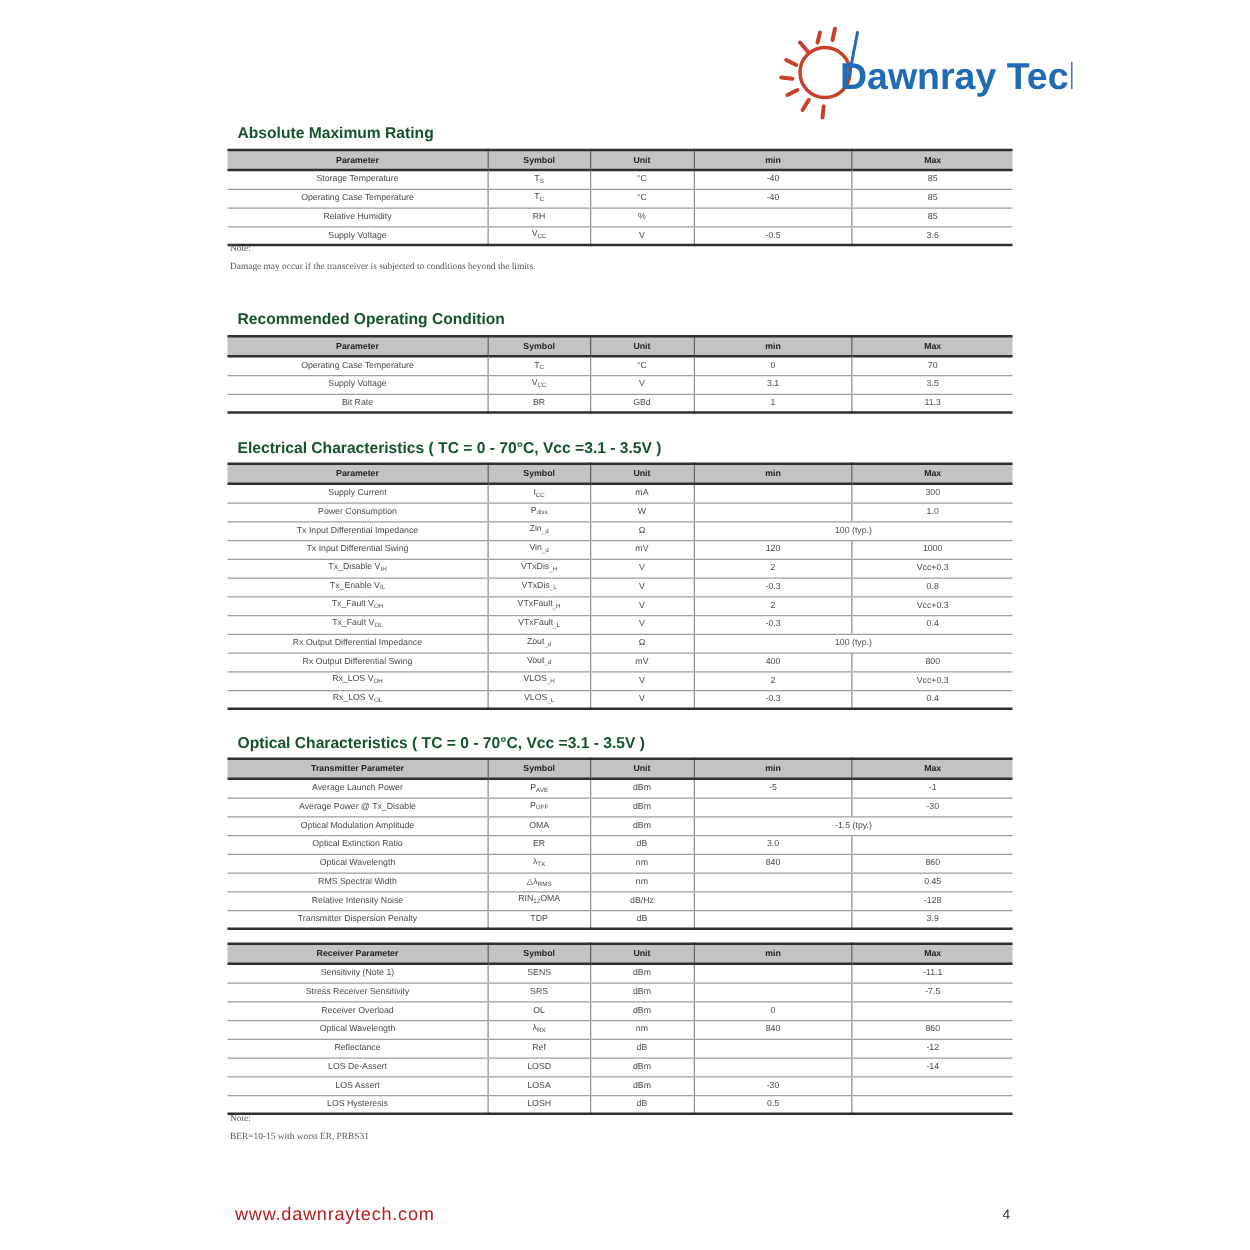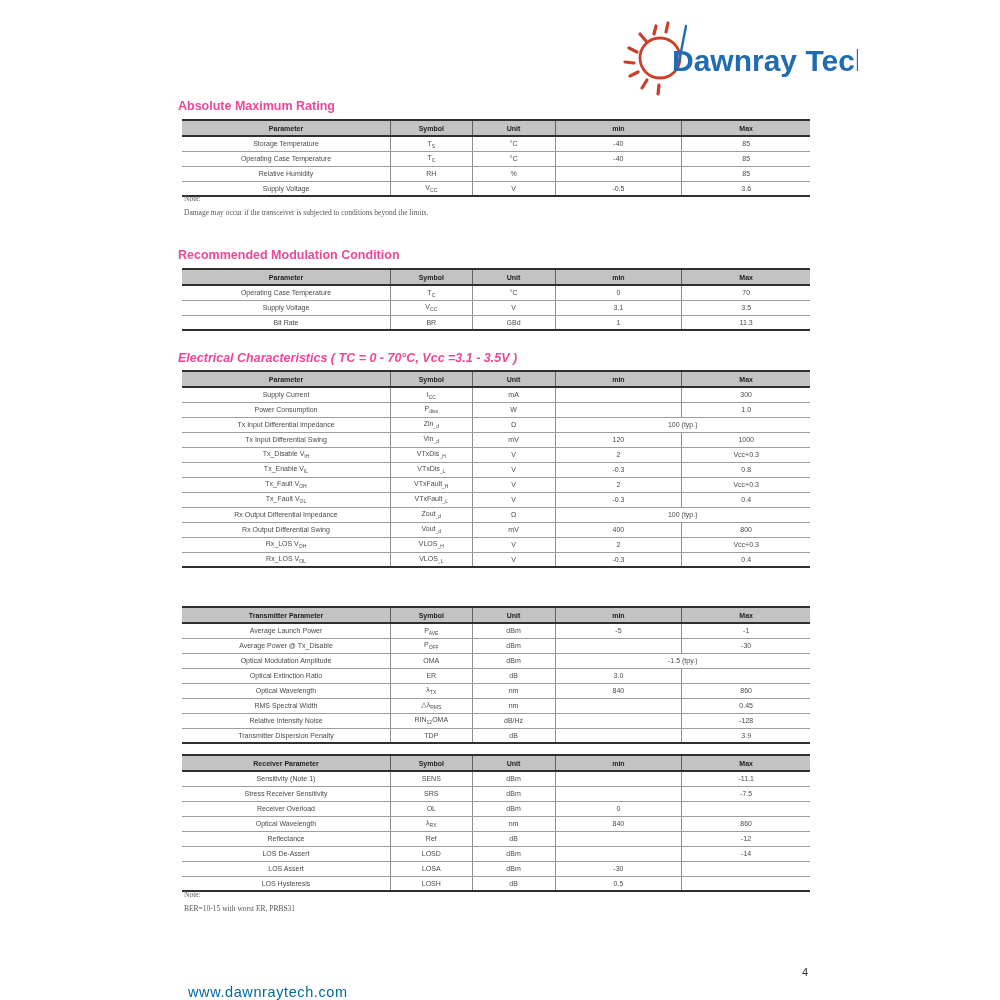--- a/index.html
+++ b/index.html
@@ -3,42 +3,42 @@
 <meta charset="utf-8">
 <style>
   * { margin:0; padding:0; box-sizing:border-box; }
   html,body { background:#e8e8e8; }
   .page {
     position:relative; width:1000px; height:1000px; background:#ffffff;
     font-family:"Liberation Sans", sans-serif; overflow:hidden;
   }
   .logo { position:absolute; left:618px; top:10px; width:240px; height:86px; }
   .section-title {
-    position:absolute; left:178px; font-size:12.5px; font-weight:bold;
-    color:#ec4899; white-space:nowrap;
+    position:absolute; left:190px; font-size:12.5px; font-weight:bold;
+    color:#14532d; white-space:nowrap;
   }
   .dtable {
     position:absolute; left:182px; width:628px; border-collapse:collapse;
     table-layout:fixed; font-size:7px; color:#4a4a4a;
     border-top:2px solid #2f2f2f; border-bottom:2px solid #2f2f2f;
   }
   .dtable th {
     background:#c3c3c3; color:#1e1e1e; font-weight:bold; height:16px;
     border-bottom:2px solid #2f2f2f; border-left:1px solid #5f5f5f;
     text-align:center; font-size:7px;
   }
   .dtable td {
     height:15px; text-align:center; border-bottom:1px solid #9e9e9e;
     border-left:1px solid #8f8f8f; overflow:hidden; white-space:nowrap;
   }
   .dtable th:first-child, .dtable td:first-child { border-left:none; }
   .dtable tr:last-child td { border-bottom:none; }
   .dtable sub { font-size:5px; vertical-align:-1.5px; }
   .note { position:absolute; left:184px; font-size:7.5px; color:#565656; line-height:14px;font-family:Liberation Serif, serif; }
-  .footer-site { position:absolute; left:188px; top:964px; font-size:14.5px; color:#0369a1; letter-spacing:0.6px;margin-top:20px; }
+  .footer-site { position:absolute; left:188px; top:964px; font-size:14.5px; color:#b91c1c; letter-spacing:0.6px; }
   .footer-page { position:absolute; left:802px; top:966px; font-size:11px; color:#333; }
 </style>
 </head>
 <body>
 
 <div class="page">
 
   <div class="logo">
     <svg width="240" height="86" viewBox="0 0 240 86">
       <g stroke="#c9402b" stroke-width="3.2" stroke-linecap="round" fill="none">
@@ -106,21 +106,21 @@
           <td>-0.5</td>
           <td>3.6</td>
         </tr>
       </tbody>
   </table>
   <div class="note" style="top:192px;">
     <div>Note:</div>
     <div>Damage may occur if the transceiver is subjected to conditions beyond the limits.</div>
   </div>
 
-  <div class="section-title" style="top:248px;">Recommended Modulation Condition</div>
+  <div class="section-title" style="top:248px;">Recommended Operating Condition</div>
   <table class="dtable" style="top:268px;">
     <colgroup>
         <col style="width:33.2%">
         <col style="width:13%">
         <col style="width:13.2%">
         <col style="width:20.2%">
         <col style="width:20.4%">
       </colgroup>
     <thead>
         <tr>
@@ -149,21 +149,21 @@
         <tr>
           <td>Bit Rate</td>
           <td>BR</td>
           <td>GBd</td>
           <td>1</td>
           <td>11.3</td>
         </tr>
       </tbody>
   </table>
 
-  <div class="section-title" style="top:351px;font-style:italic;">Electrical Characteristics ( TC = 0 - 70°C, Vcc =3.1 - 3.5V )</div>
+  <div class="section-title" style="top:351px;">Electrical Characteristics ( TC = 0 - 70°C, Vcc =3.1 - 3.5V )</div>
   <table class="dtable" style="top:370px;">
     <colgroup>
         <col style="width:33.2%">
         <col style="width:13%">
         <col style="width:13.2%">
         <col style="width:20.2%">
         <col style="width:20.4%">
       </colgroup>
     <thead>
         <tr>
@@ -253,20 +253,21 @@
         <tr>
           <td>Rx_LOS V<sub>OL</sub></td>
           <td>VLOS<sub>_L</sub></td>
           <td>V</td>
           <td>-0.3</td>
           <td>0.4</td>
         </tr>
       </tbody>
   </table>
 
+  <div class="section-title" style="top:587px;">Optical Characteristics ( TC = 0 - 70°C, Vcc =3.1 - 3.5V )</div>
   <table class="dtable" style="top:606px;">
     <colgroup>
         <col style="width:33.2%">
         <col style="width:13%">
         <col style="width:13.2%">
         <col style="width:20.2%">
         <col style="width:20.4%">
       </colgroup>
     <thead>
         <tr>

